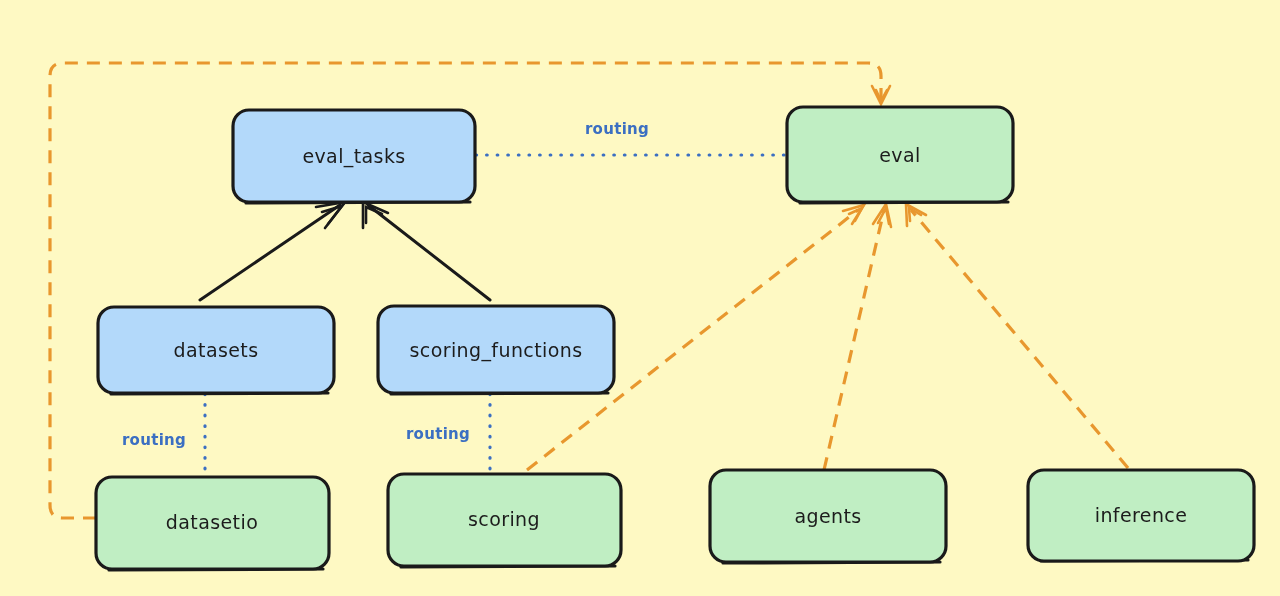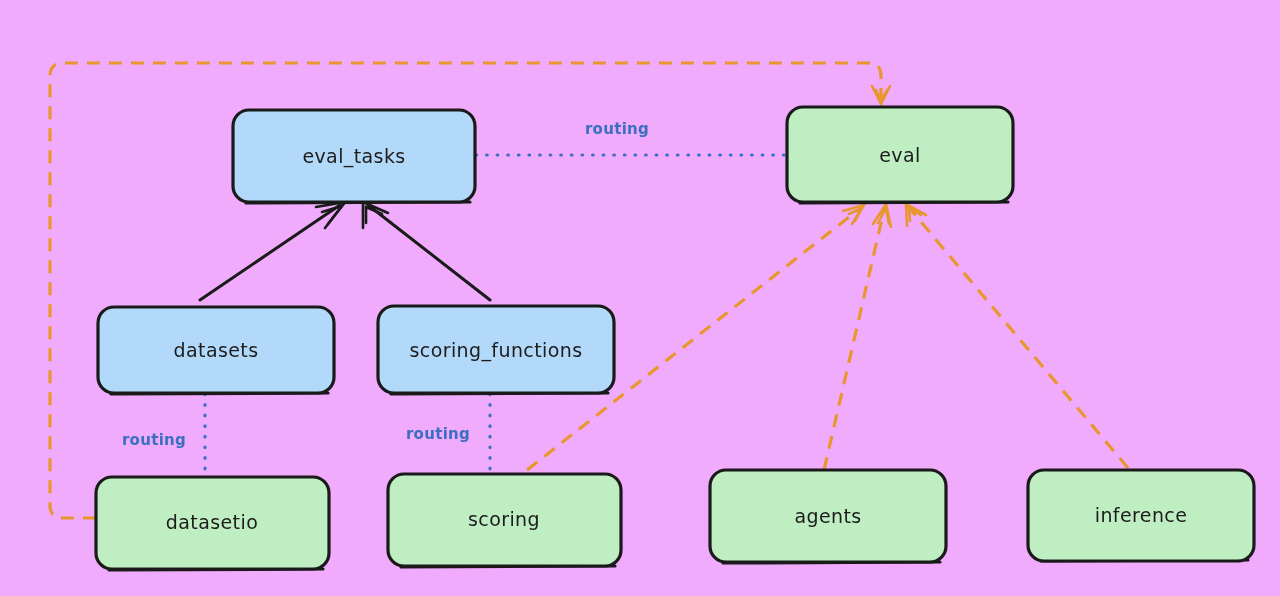--- a/index.html
+++ b/index.html
@@ -7,21 +7,21 @@
     padding: 0;
     background: #ffffff;
   }
   body {
     font-family: "DejaVu Sans", sans-serif;
   }
   #canvas {
     position: relative;
     width: 1280px;
     height: 596px;
-    background: #f0abfc;
+    background: #fef9c3;
     overflow: hidden;
   }
   #diagram-svg {
     position: absolute;
     left: 0;
     top: 0;
     width: 1280px;
     height: 596px;
   }
   .node-label {

